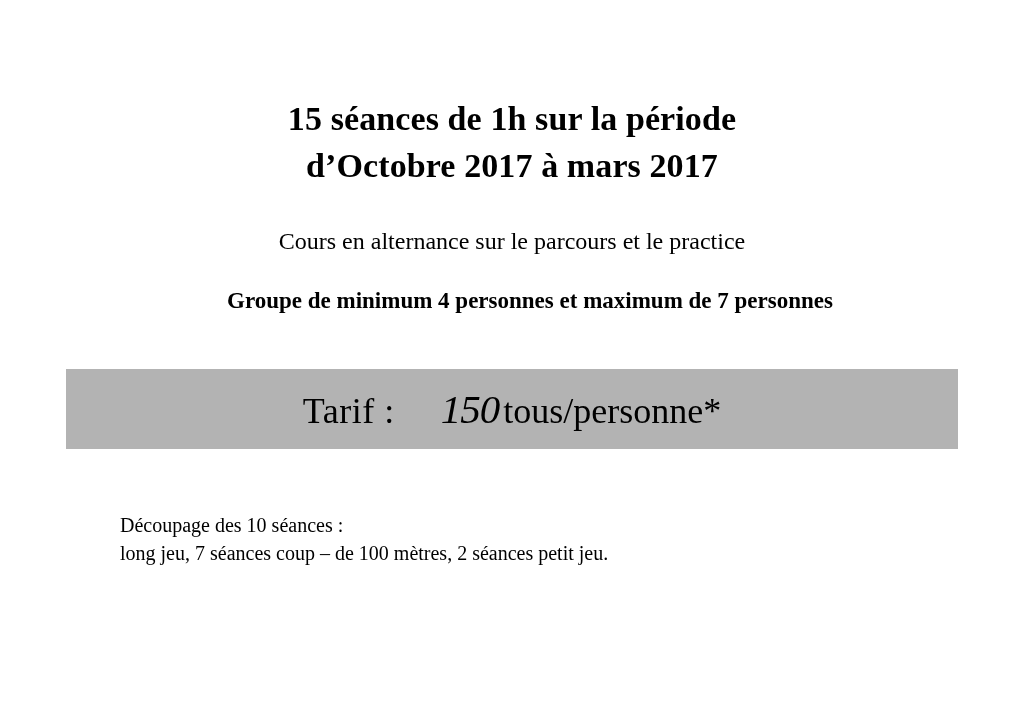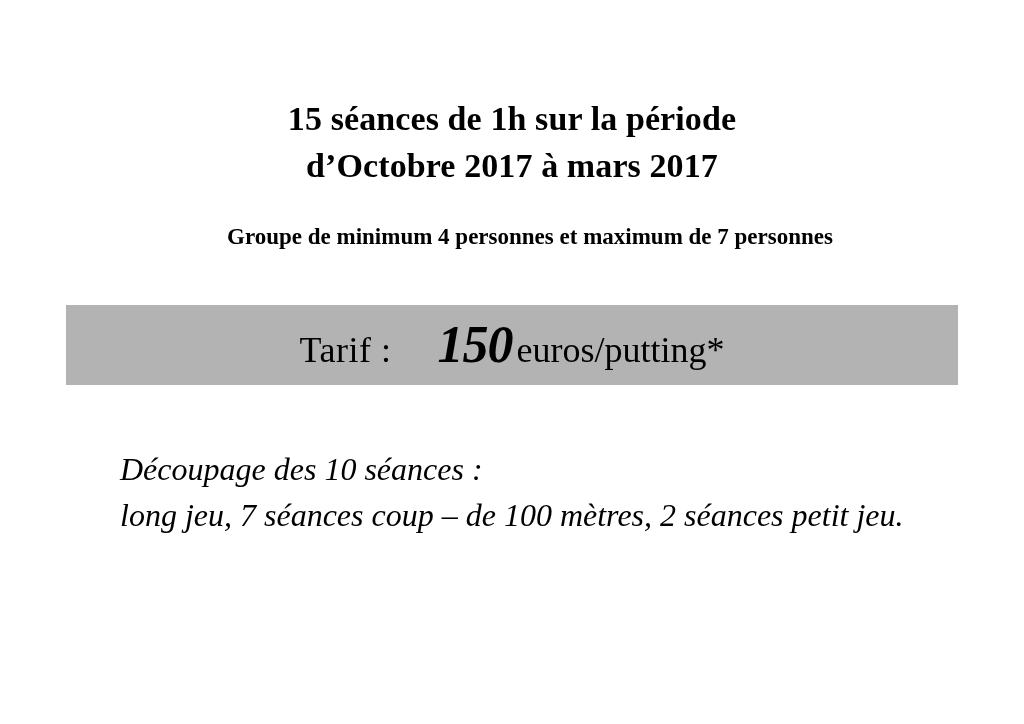--- a/index.html
+++ b/index.html
@@ -68,63 +68,63 @@
     display: flex;
     align-items: baseline;
     white-space: nowrap;
   }
   .price-label {
     font-size: 36px;
     letter-spacing: 0.5px;
     padding-right: 46px;
   }
   .price-amount {
-    font-size: 52px;
-    font-weight: bold;
+    font-size: 41px;
+    font-weight: normal;
     font-style: italic;
     letter-spacing: -1px;
   }
   .price-unit {
     font-size: 36px;
     padding-left: 4px;
   }
 
   
   .breakdown-block {
     margin-top: 62px;
     padding-left: 120px;
     padding-right: 110px;
-    font-size: 32px;
+    font-size: 20px;
     line-height: 1.43;
-    font-style: italic;
   }
   .breakdown-line {
     display: block;
   }
 </style>
 </head>
 <body>
 
 <div class="page">
 
   <div class="title-block">
     <span class="title-line">15 séances de 1h sur la période</span>
     <span class="title-line">d’Octobre 2017 à mars 2017</span>
   </div>
 
   <div class="subtitle-block">
+    <span class="subtitle-line">Cours en alternance sur le parcours et le practice</span>
   </div>
 
   <div class="group-line">Groupe de minimum 4 personnes et maximum de 7 personnes</div>
 
   <div class="price-banner">
     <div class="price-inner">
       <span class="price-label">Tarif :</span>
       <span class="price-amount">150</span>
-      <span class="price-unit">euros/putting*</span>
+      <span class="price-unit">tous/personne*</span>
     </div>
   </div>
 
   <div class="breakdown-block">
     <span class="breakdown-line">Découpage des 10 séances :</span>
     <span class="breakdown-line">long jeu, 7 séances coup – de 100 mètres, 2 séances petit jeu.</span>
   </div>
 
 </div>
 

